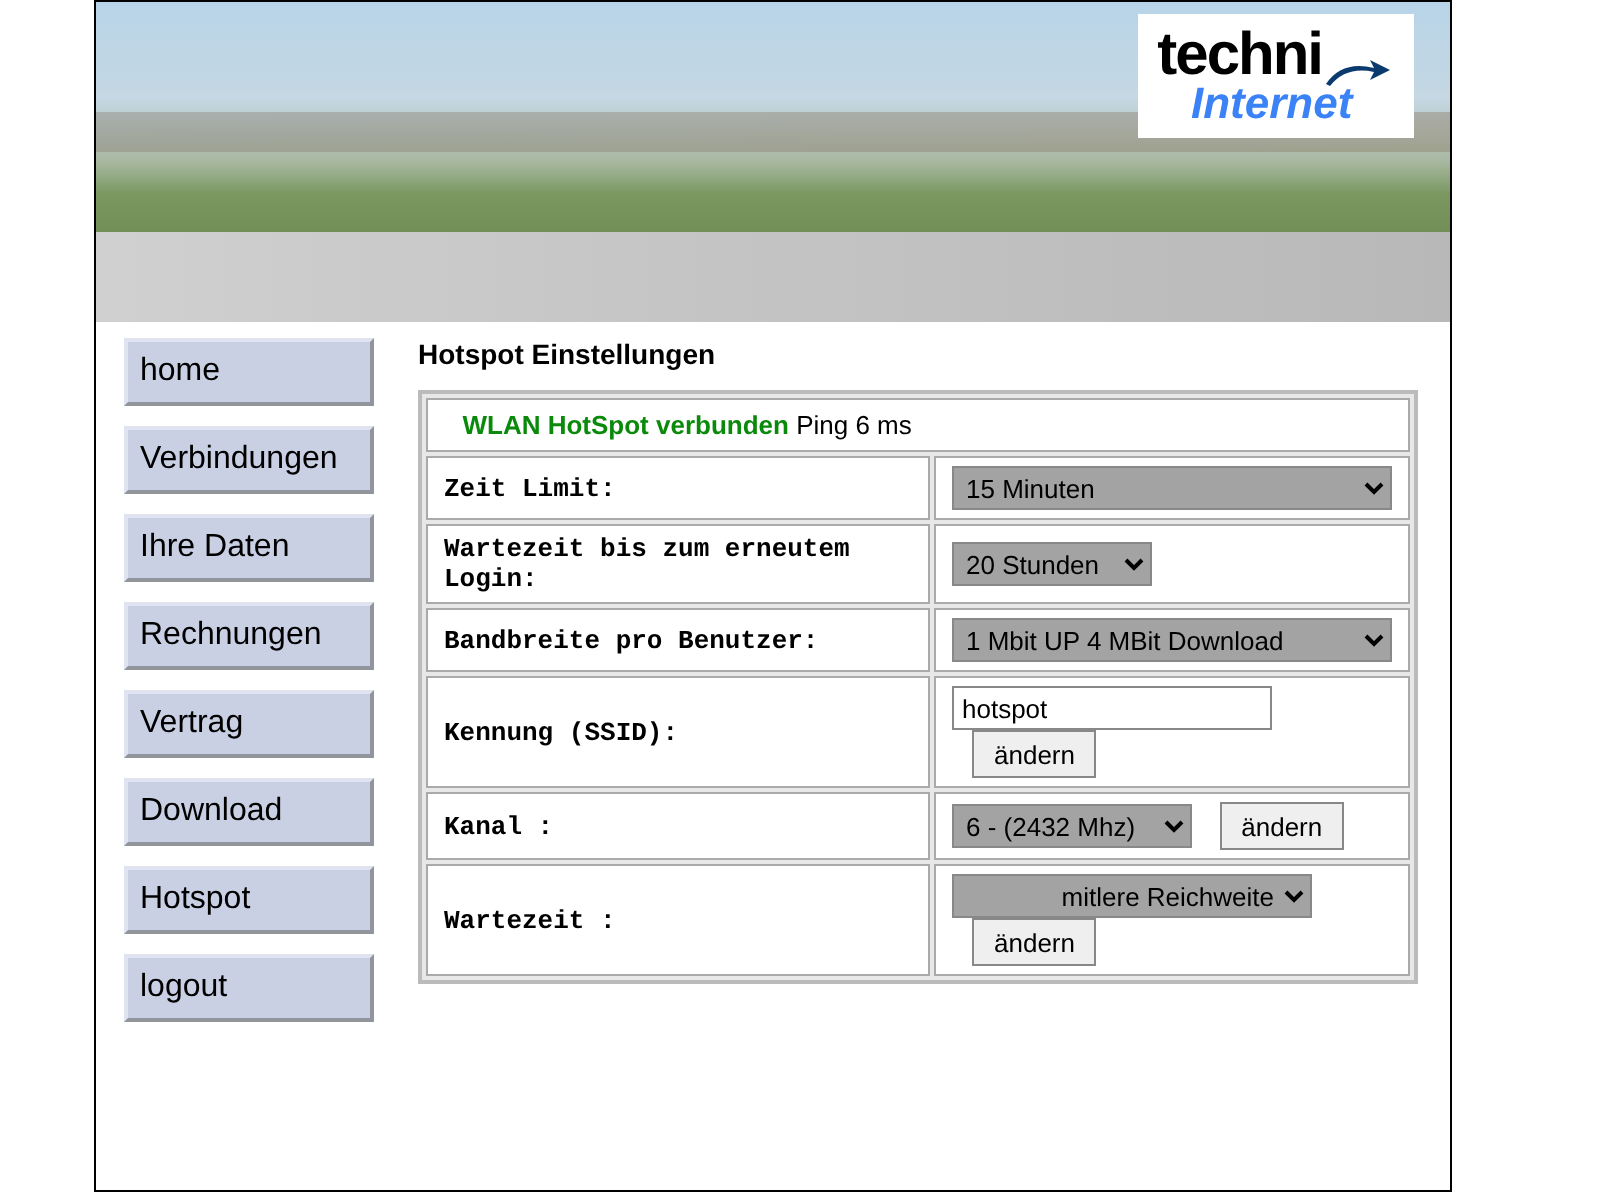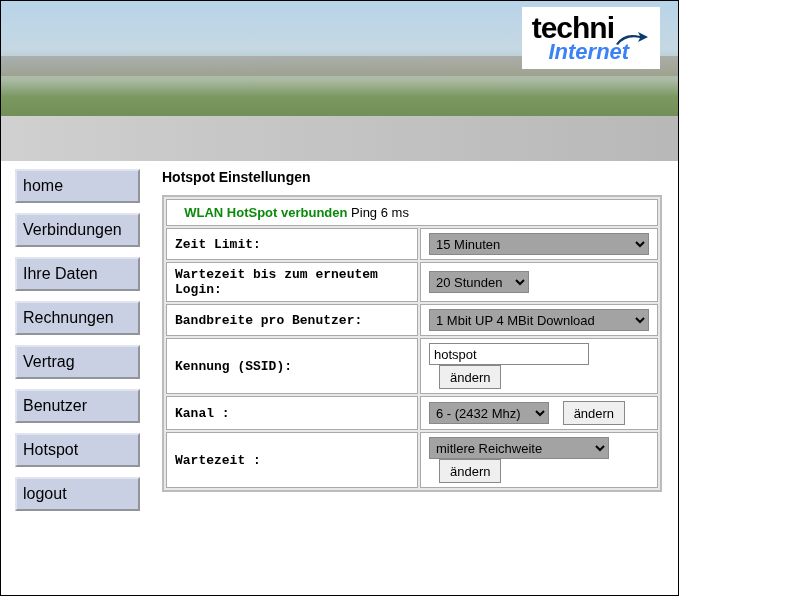--- a/index.html
+++ b/index.html
@@ -1,17 +1,17 @@
 <!DOCTYPE html>
 <html><head>
 <meta charset="utf-8">
 <style>
 * { box-sizing: border-box; }
 body { margin: 0; padding: 0; font-family: Arial, sans-serif; font-size: 13px; }
-.page { width: 679px; height: 596px; border: 1px solid #000; background: #fff; position: relative; }
+.page { width: 679px; height: 596px; border: 1px solid #000; background: #fff; position: relative; margin-left: 47px; }
 .banner { width: 100%; height: 160px; position: relative; background: linear-gradient(to bottom, #b8d4e8 0%, #c5d8e3 30%, #a8b8a0 50%, #7a9860 60%, #6b8850 80%, #8a9878 100%); overflow: hidden; }
 .banner::before { content: ""; position: absolute; left: 0; right: 0; top: 55px; height: 20px; background: linear-gradient(to right, rgba(120,100,90,0.3) 0%, rgba(140,120,100,0.4) 100%); }
 .banner::after { content: ""; position: absolute; left: 0; right: 0; bottom: 0; height: 45px; background: linear-gradient(to right, #d0d0d0 0%, #c8c8c8 30%, #b8b8b8 100%); }
 .logo { position: absolute; top: 6px; right: 18px; background: #fff; padding: 4px 10px; font-family: Arial, sans-serif; z-index: 10; }
 .logo-top { font-size: 30px; font-weight: bold; color: #000; letter-spacing: -1px; }
 .logo-arrow { display: inline-block; width: 36px; height: 18px; vertical-align: middle; position: relative; }
 .logo-bottom { font-size: 22px; font-weight: bold; font-style: italic; color: #3b82f6; text-align: center; margin-top: -6px; margin-right: 4px; }
 .content { display: flex; padding: 0; }
 .sidebar { width: 145px; padding: 8px 0 0 14px; }
 .sidebar-item { display: block; width: 125px; padding: 6px 6px; margin-bottom: 10px; background: #c9d0e4; border: 2px outset #e0e4f0; color: #000; font-size: 16px; cursor: pointer; text-align: left; }
@@ -20,21 +20,21 @@
 .settings-table { width: 100%; border-collapse: separate; border-spacing: 2px; border: 2px solid #bbb; background: #e8e8e8; }
 .settings-table td { border: 1px solid #aaa; padding: 4px 8px; background: #fff; vertical-align: middle; }
 .status-row td { padding: 5px 10px; }
 .status-connected { color: #0a8a0a; font-weight: bold; }
 .status-ping { color: #000; }
 .label-cell { font-family: Liberation Mono, monospace; font-weight: bold; font-size: 13px; width: 280px; }
 select { font-size: 13px; padding: 1px 2px; border: 1px solid #888; background: #a3a3a3; height: 22px; }
 input[type="text"] { font-size: 13px; padding: 2px 4px; border: 1px solid #888; height: 22px; width: 160px; }
 button.change-btn { font-size: 13px; padding: 2px 10px; border: 1px solid #888; background: #efefef; height: 24px; margin-left: 10px; cursor: pointer; }
 .sel-wide { width: 220px; }
-.sel-med { width: 180px; }
+.sel-med { width: 180px; text-align: right; }
 .sel-sm { width: 120px; }
 .sel-xs { width: 100px; }
 </style>
 </head>
 <body>
 
 <div class="page">
   <div class="banner">
     <div class="logo">
       <div class="logo-top">
@@ -46,21 +46,21 @@
     </div>
   </div>
 
   <div class="content">
     <div class="sidebar">
       <a class="sidebar-item">home</a>
       <a class="sidebar-item">Verbindungen</a>
       <a class="sidebar-item">Ihre Daten</a>
       <a class="sidebar-item">Rechnungen</a>
       <a class="sidebar-item">Vertrag</a>
-      <a class="sidebar-item">Benutzer</a>
+      <a class="sidebar-item">Download</a>
       <a class="sidebar-item">Hotspot</a>
       <a class="sidebar-item">logout</a>
     </div>
 
     <div class="main">
       <div class="page-title">Hotspot Einstellungen</div>
 
       <table class="settings-table">
         <tbody>
             <tr class="status-row">

